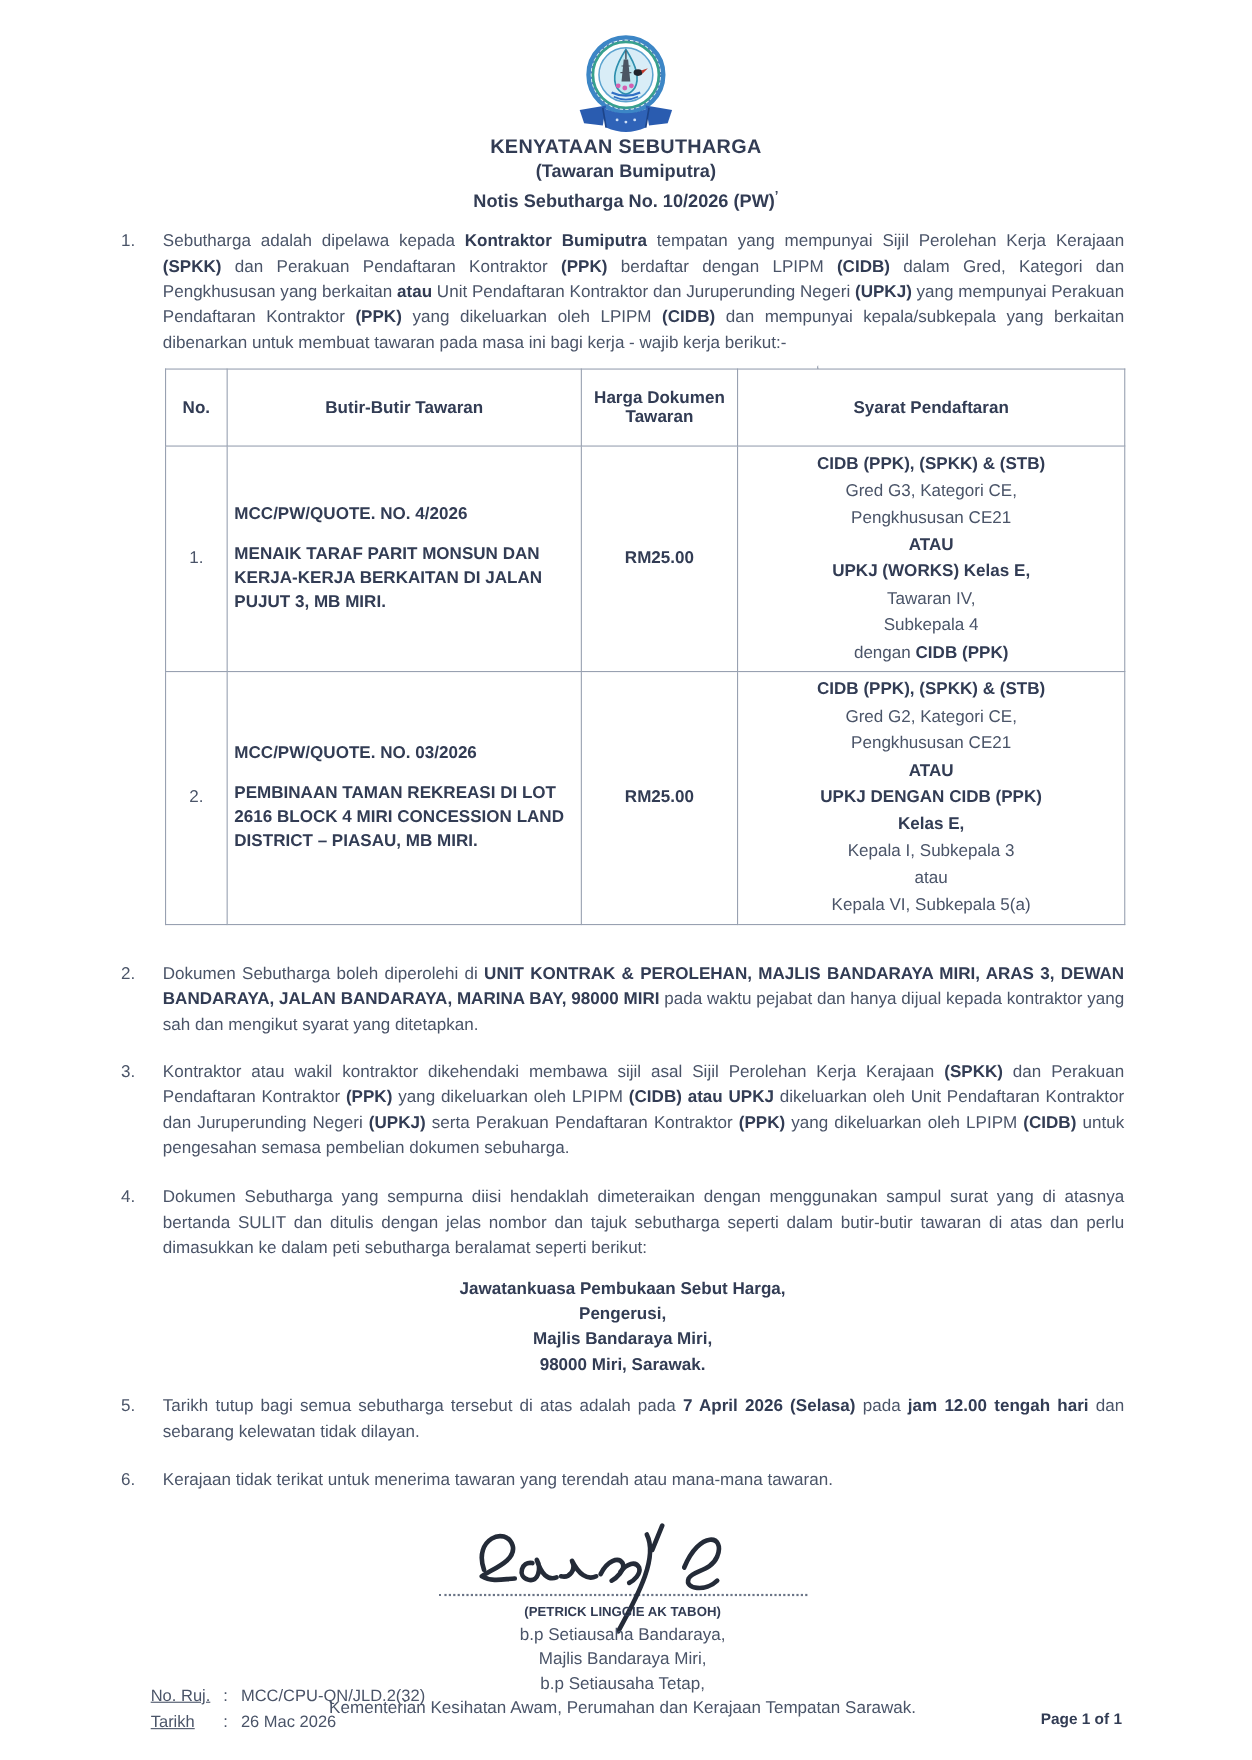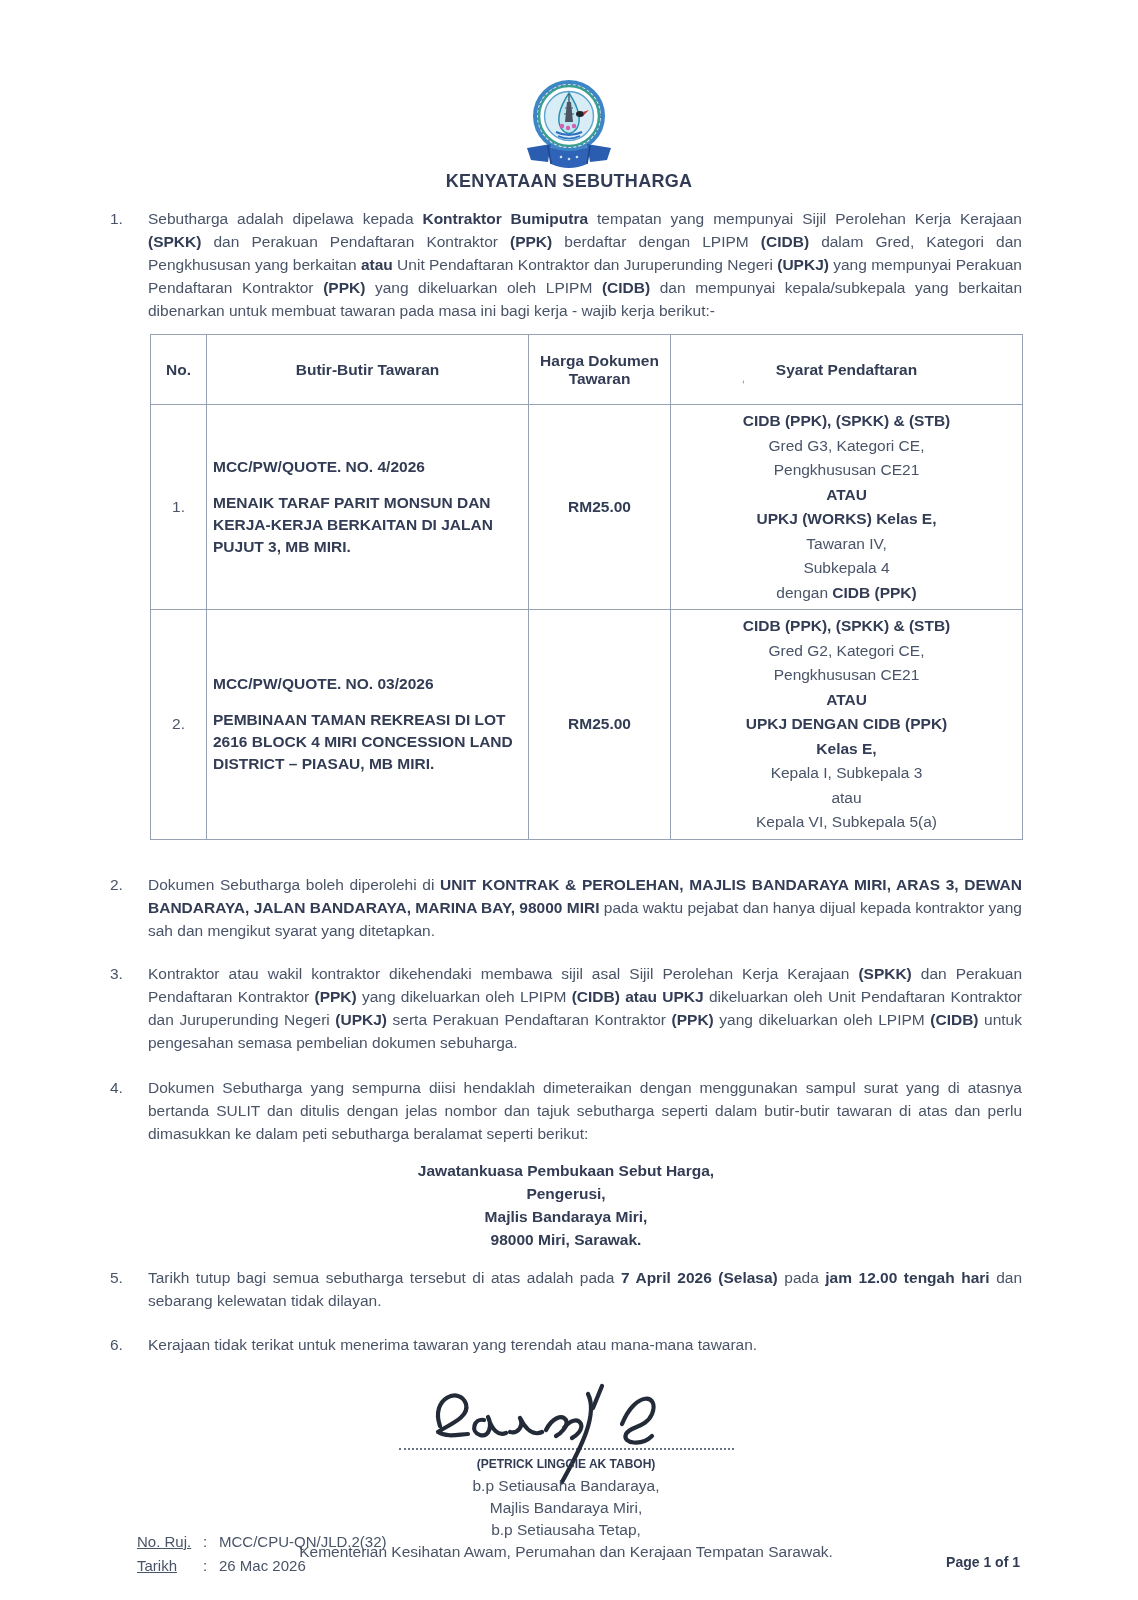--- a/index.html
+++ b/index.html
@@ -8,21 +8,21 @@
     --border:#98a1b1;
     --sig:#242b38;
   }
   *{box-sizing:border-box;}
   html,body{margin:0;padding:0;}
   body{
     width:1138px;height:1600px;overflow:hidden;background:#ffffff;
     font-family:"Liberation Sans",sans-serif;color:var(--ink);
     position:relative;
   }
-  .page{position:absolute;inset:0;margin-top:48px;}
+  .page{position:absolute;inset:0;}
   .b{font-weight:bold;color:var(--ink-b);}
 
   
   .header{padding-top:30px;text-align:center;}
   .crest{display:block;margin:0 auto;width:126px;height:92px;}
   .title{font-size:18px;line-height:23px;font-weight:bold;color:var(--ink-b);letter-spacing:.3px;}
   .subtitle{font-size:16.5px;line-height:22px;font-weight:bold;color:var(--ink-b);}
   .notice-no{font-size:16.5px;line-height:22px;font-weight:bold;color:var(--ink-b);}
   .tick{font-size:12px;vertical-align:6px;}
 
@@ -95,20 +95,22 @@
       <path d="M52,58 Q63,63 74,58" stroke="#2f6fc4" stroke-width="1.6" fill="none"></path>
       <path d="M21,70 L45,66 L42,84 L25,82 Z" fill="#2a5cb0"></path>
       <path d="M105,70 L81,66 L84,84 L101,82 Z" fill="#2a5cb0"></path>
       <path d="M42,68 Q63,78 84,68 L81,86 Q63,94 45,86 Z" fill="#2f63b8"></path>
       <path d="M42,68 L45,86 M84,68 L81,86" stroke="#1d4489" stroke-width="1.5"></path>
       <circle cx="55" cy="79" r="1.3" fill="#cfe0f5"></circle>
         <circle cx="63" cy="81" r="1.3" fill="#cfe0f5"></circle>
         <circle cx="71" cy="79" r="1.3" fill="#cfe0f5"></circle>
     </svg>
     <div class="title">KENYATAAN SEBUTHARGA</div>
+    <div class="subtitle">(Tawaran Bumiputra)</div>
+    <div class="notice-no"><span>Notis Sebutharga No. 10/2026 (PW)</span><span class="tick">ʼ</span></div>
   </div>
 
   <div class="content">
 
     <div class="clause c1">
       <span class="cnum">1.</span>
       <div class="ctext">
         <span>Sebutharga adalah dipelawa kepada </span><span class="b">Kontraktor Bumiputra</span><span> tempatan yang mempunyai Sijil Perolehan Kerja Kerajaan </span><span class="b">(SPKK)</span><span> dan Perakuan Pendaftaran Kontraktor </span><span class="b">(PPK)</span><span> berdaftar dengan LPIPM </span><span class="b">(CIDB)</span><span> dalam Gred, Kategori dan Pengkhususan yang berkaitan </span><span class="b">atau</span><span> Unit Pendaftaran Kontraktor dan Juruperunding Negeri </span><span class="b">(UPKJ)</span><span> yang mempunyai Perakuan Pendaftaran Kontraktor </span><span class="b">(PPK)</span><span> yang dikeluarkan oleh LPIPM </span><span class="b">(CIDB)</span><span> dan mempunyai kepala/subkepala yang berkaitan dibenarkan untuk membuat tawaran pada masa ini bagi kerja - wajib kerja berikut:-</span>
       </div>
     </div>

